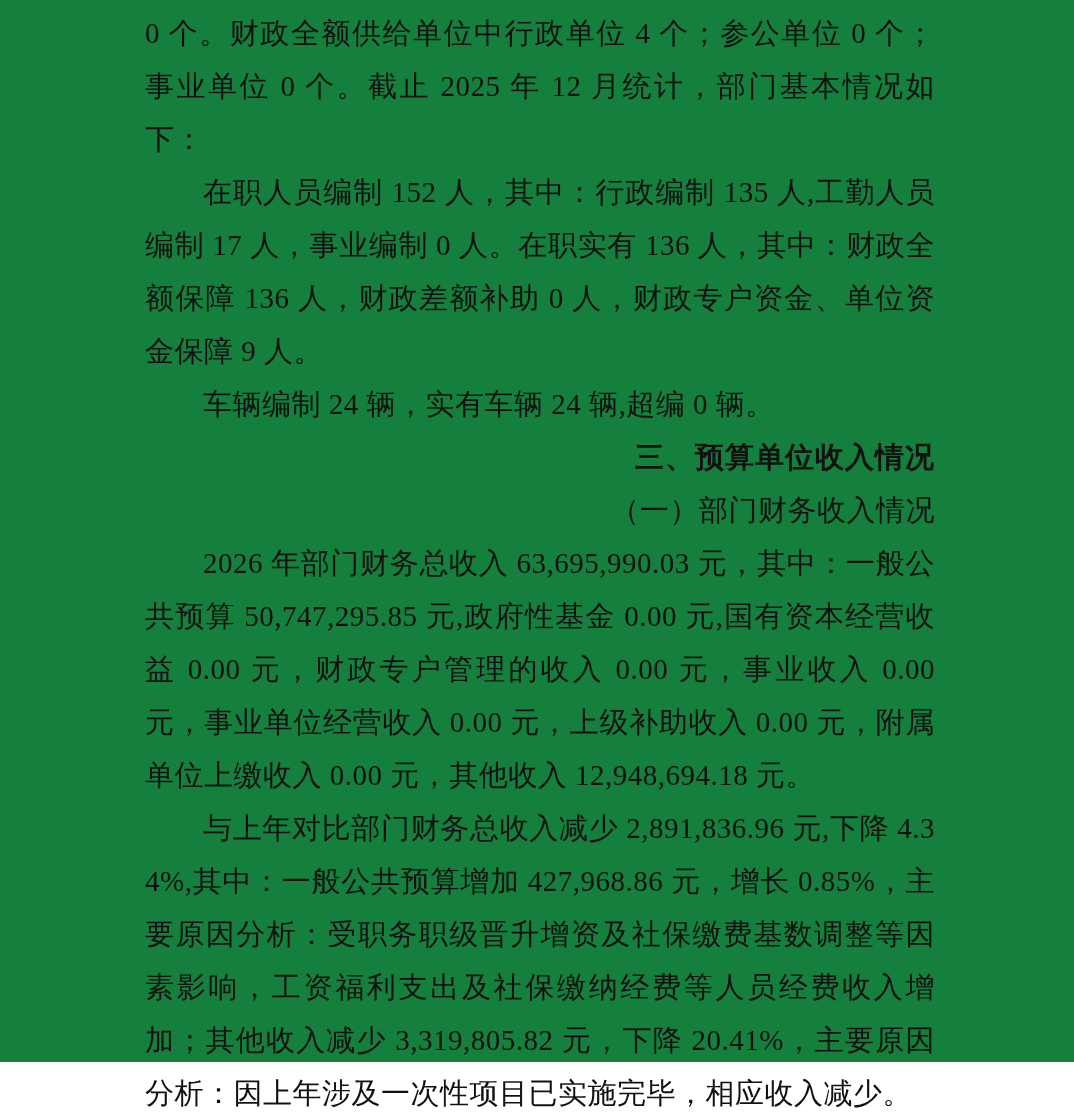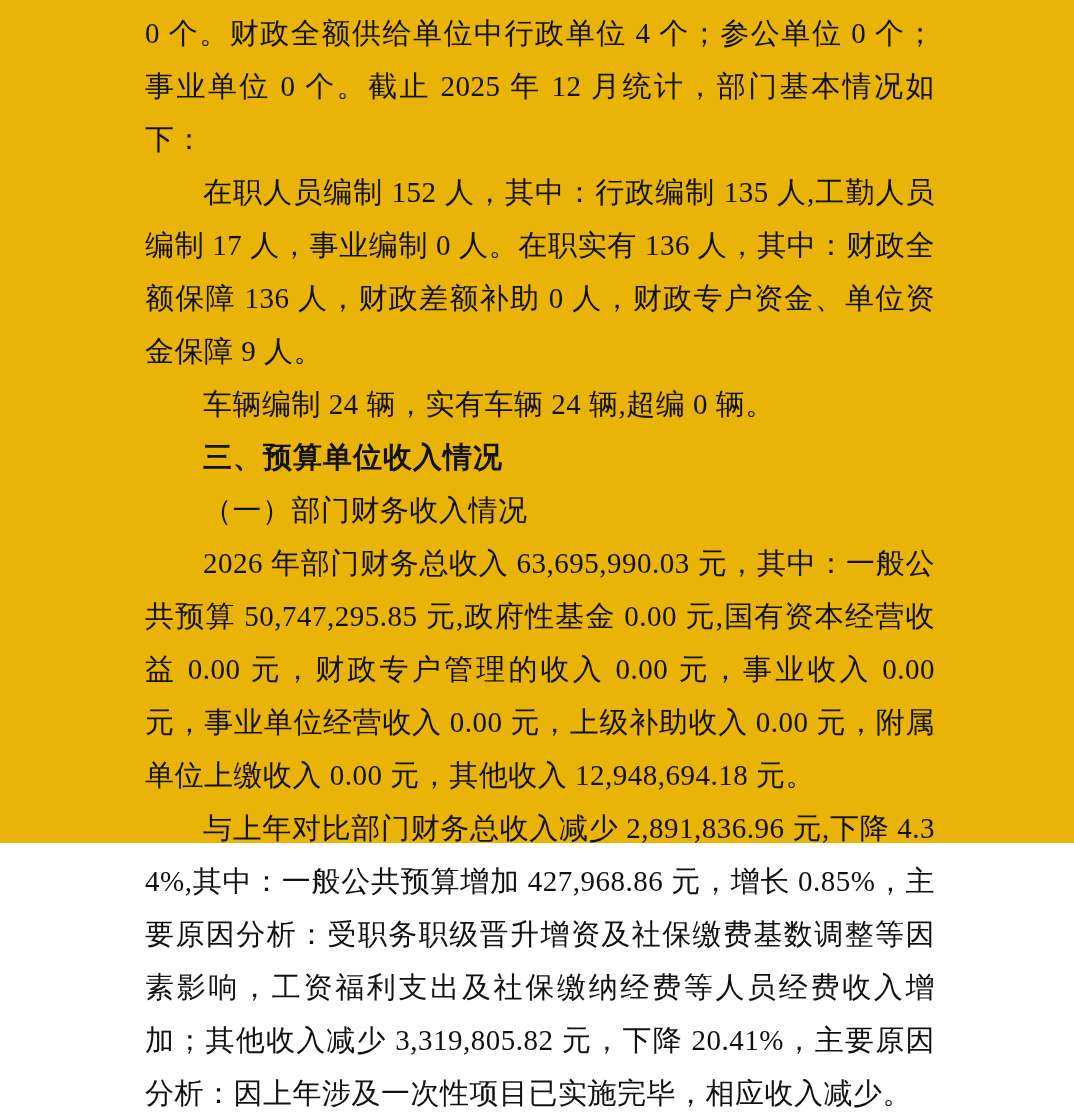--- a/index.html
+++ b/index.html
@@ -9,45 +9,45 @@
   }
   body {
     width: 1074px;
     height: 1117px;
     overflow: hidden;
     color: #111111;
   }
   .page {
     box-sizing: border-box;
     width: 1074px;
-    height: 843px;
+    height: 1062px;
     padding: 7px 139px 0 145px;
-    background: #eab308;
+    background: #15803d;
   }
   .doc-body p {
     margin: 0;
     font-family: "Liberation Serif", "DejaVu Serif", serif;
     font-size: 29px;
     line-height: 53px;
     text-align: justify;
     text-justify: inter-ideograph;
     letter-spacing: 0.5px;
     word-break: break-all;
   }
   .doc-body p.indent {
     text-indent: 2em;
   }
   .doc-body p.h1 {
     font-family: "Liberation Sans", "DejaVu Sans", sans-serif;
     font-weight: 700;
-    text-align: left;
+    text-align: right;
     letter-spacing: 1px;
   }
   .doc-body p.h2 {
-    text-align: left;
+    text-align: right;
   }
 </style>
 </head>
 <body>
 
 <div class="page">
   <div class="doc-body">
     <p class="body">0 个。财政全额供给单位中行政单位 4 个；参公单位 0 个；事业单位 0 个。截止 2025 年 12 月统计，部门基本情况如下：</p>
     <p class="body indent">在职人员编制 152 人，其中：行政编制 135 人,工勤人员编制 17 人，事业编制 0 人。在职实有 136 人，其中：财政全额保障 136 人，财政差额补助 0 人，财政专户资金、单位资金保障 9 人。</p>
     <p class="body indent">车辆编制 24 辆，实有车辆 24 辆,超编 0 辆。</p>

